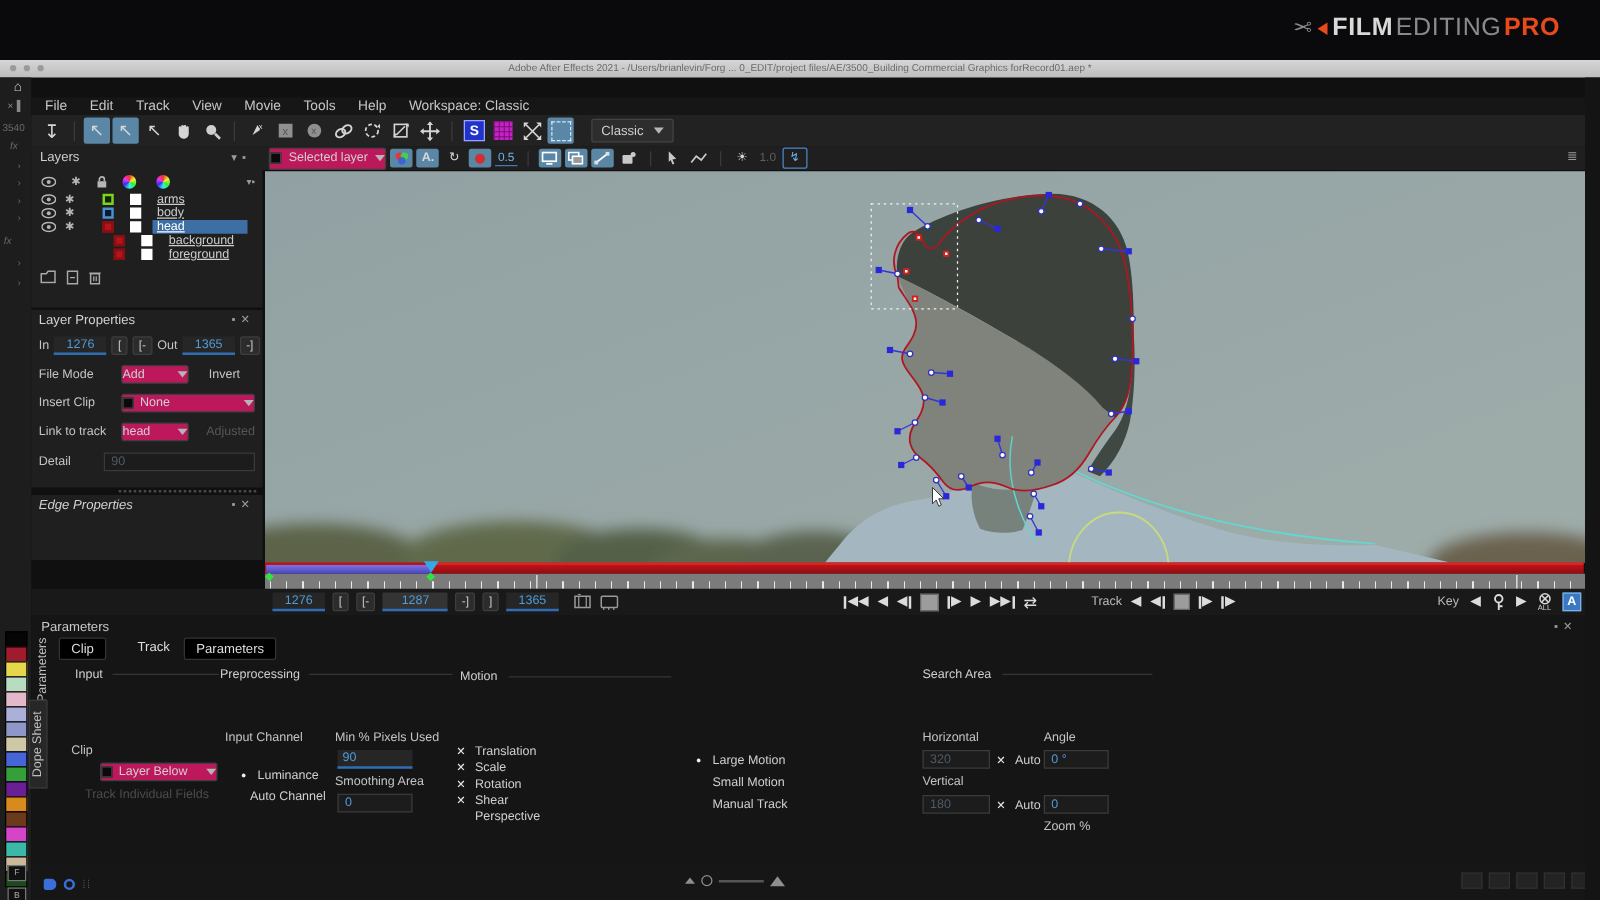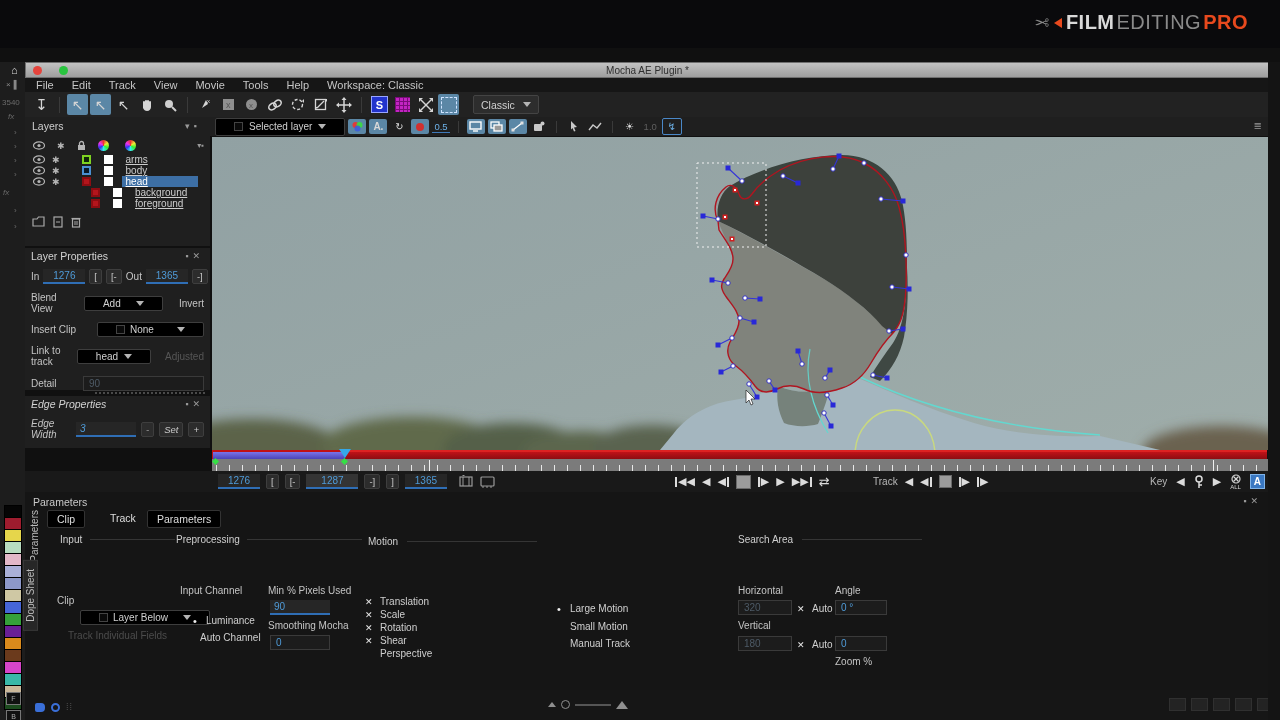--- a/index.html
+++ b/index.html
@@ -55,21 +55,21 @@
   
   .panel{background:#1f1f1f;box-sizing:border-box;}
   .phead{height:15px;display:flex;align-items:center;justify-content:space-between;padding:0 6px;font-size:10.5px;color:#d2d2d2;}
   .phead .ic{font-size:9px;color:#9a9a9a;letter-spacing:4px;}
   .lbl{color:#c4c4c4;font-size:10px;}
   .dim{color:#565656;font-size:10px;}
   .bfield{background:#262626;color:#4f9bd8;font-size:10px;text-align:center;border-bottom:2px solid #2f6eb5;padding:1px 4px;min-width:34px;}
   .gfield{background:#1c1c1c;border:1px solid #3a3a3a;color:#4d5a66;font-size:10px;padding:1px 5px;}
   .bluein{color:#4f9bd8 !important;}
   .btn{background:#2c2c2c;border:1px solid #3e3e3e;color:#c9c9c9;font-size:9.5px;border-radius:2px;padding:0 4px;line-height:13px;}
-  .drop{background:#000000;border:1px solid #3e3e3e;border-radius:2px;display:flex;align-items:center;gap:6px;padding:1px 18px;font-size:10px;color:#d0d0d0;}
+  .drop{background:#be185d;border:1px solid #3e3e3e;border-radius:2px;display:flex;align-items:center;gap:6px;padding:1px 0;font-size:10px;color:#d0d0d0;}
   .drop .sw{width:7px;height:7px;background:#0a0a0a;border:1px solid #444;}
   .row{display:flex;align-items:center;}
   
   #layers-panel{left:25px;top:136px;width:185px;height:110px;}
   #lp-headicons{display:flex;gap:12px;padding:4px 0 3px 8px;color:#b5b5b5;align-items:center;}
   .cwheel{width:11px;height:11px;border-radius:50%;background:conic-gradient(#e33,#ee3,#3e3,#3ee,#33e,#e3e,#e33);}
   .lrow{display:flex;align-items:center;height:11px;margin:0 0 0 8px;font-size:10px;gap:0;}
   .lrow .c1{width:19px;}
   .lsw{width:9px;height:9px;box-sizing:border-box;margin-right:13px;}
   .lsw.green{border:2px solid #7ed321;background:#10250a;}
@@ -146,20 +146,28 @@
   <div class="abs" id="top-band">
     <div class="abs" id="logo">
       <span class="scissors">✂</span>
       <span class="tri"></span>
       <span class="film">FILM</span>
       <span class="editing">EDITING</span>
       <span class="pro">PRO</span>
     </div>
   </div>
 
+  <div class="abs" id="ae-bar">
+    <div class="dots">
+        <div class="dot"></div>
+        <div class="dot"></div>
+        <div class="dot"></div>
+      </div>
+    <div id="ae-title">Adobe After Effects 2021 - /Users/brianlevin/Forg ... 0_EDIT/project files/AE/3500_Building Commercial Graphics forRecord01.aep *</div>
+  </div>
 
   <div class="abs" id="left-strip">
     <span class="t" style="top:36px;">3540</span>
     <span class="t" style="top:50px;left:8px;font-style:italic;">fx</span>
     <span class="t" style="top:66px;left:14px;">›</span>
       <span class="t" style="top:80px;left:14px;">›</span>
     <span class="t" style="top:94px;left:14px;">›</span>
       <span class="t" style="top:108px;left:14px;">›</span>
     <span class="t" style="top:126px;left:3px;font-style:italic;">fx</span>
     <span class="t" style="top:144px;left:14px;">›</span>
@@ -180,25 +188,20 @@
     <div class="swcol" style="top:587px;background:#6b3a1c;"></div>
     <div class="swcol" style="top:599px;background:#d645c8;"></div>
     <div class="swcol" style="top:611px;background:#3ab8a8;"></div>
     <div class="swcol" style="top:623px;background:#cbb89a;"></div>
     <div class="swcol" style="top:635px;background:#1c4a1e;"></div>
     <div class="fbbox" style="top:630px;">F</div>
     <div class="fbbox" style="top:648px;">B</div>
   </div>
 
   <div class="abs" style="left:11px;top:64px;font-size:11px;color:#cfcfcf;z-index:3;">⌂</div>
-  <div class="abs" id="mocha-title">
-    <div class="tl red"></div>
-    <div class="tl grn"></div>
-    <div class="txt">Mocha AE Plugin *</div>
-  </div>
 
   <div class="abs" id="menu-mini">×▐</div>
   <div class="abs" id="menubar">
     <span>File</span>
     <span>Edit</span>
     <span>Track</span>
     <span>View</span>
     <span>Movie</span>
     <span>Tools</span>
     <span>Help</span>
@@ -444,21 +447,21 @@
       <span class="lbl">In</span>
       <span class="bfield">1276</span>
       <span class="btn">[</span>
       <span class="btn">[-</span>
       <span class="lbl">Out</span>
       <span class="bfield">1365</span>
       <span class="btn">-]</span>
       <span class="btn">]</span>
     </div>
     <div class="pr" style="margin-top:8px;">
-      <span class="lbl" style="width:62px;">Blend View</span>
+      <span class="lbl" style="width:62px;">File Mode</span>
       <div class="drop" style="width:52px;justify-content:space-between;">
         <span>Add</span>
           <span class="caret"></span>
       </div>
       <span class="lbl" style="margin-left:12px;">Invert</span>
     </div>
     <div class="pr" style="margin-top:8px;">
       <span class="lbl" style="width:62px;">Insert Clip</span>
       <div class="drop" style="flex:1;justify-content:space-between;">
         <span style="display:flex;align-items:center;gap:5px;">
@@ -479,27 +482,20 @@
     <div class="pr" style="margin-top:9px;">
       <span class="lbl" style="width:48px;">Detail</span>
       <span class="gfield" style="flex:1;">90</span>
     </div>
   </div>
 
   <div class="abs panel" id="edge-panel">
     <div class="phead">
       <span>Edge Properties</span>
       <span class="ic"><span>▪</span><span>✕</span></span>
-    </div>
-    <div class="row" style="margin:7px 6px 0 6px;gap:5px;">
-      <span class="lbl">Edge Width</span>
-      <span class="bfield" style="min-width:52px;text-align:left;">3</span>
-      <span class="btn">-</span>
-      <span class="btn">Set</span>
-      <span class="btn">+</span>
     </div>
   </div>
 
   <div class="abs" id="viewer">
     <svg width="1056" height="313" viewBox="0 0 1056 313">
       <defs>
           <filter id="blur6" x="-30%" y="-30%" width="160%" height="160%">
             <feGaussianBlur stdDeviation="6"></feGaussianBlur>
           </filter>
         </defs>
@@ -752,21 +748,21 @@
     <div class="pradio" style="position:absolute;left:168px;top:120px;">
       <span class="mk">•</span>
         <span>Luminance</span>
     </div>
     <div class="pradio" style="position:absolute;left:175px;top:137px;text-align:center;">
       <span>Auto Channel</span>
     </div>
 
     <span class="lbl" style="position:absolute;left:243px;top:93px;">Min % Pixels Used</span>
     <span class="bfield" style="position:absolute;left:245px;top:108px;width:52px;text-align:left;">90</span>
-    <span class="lbl" style="position:absolute;left:243px;top:128px;">Smoothing Mocha</span>
+    <span class="lbl" style="position:absolute;left:243px;top:128px;">Smoothing Area</span>
     <span class="gfield bluein" style="position:absolute;left:245px;top:143px;width:48px;">0</span>
 
     <div class="pcheck" style="position:absolute;left:340px;top:103px;">
       <span class="mk">✕</span>
         <span>Translation</span>
     </div>
     <div class="pcheck" style="position:absolute;left:340px;top:116px;">
       <span class="mk">✕</span>
         <span>Scale</span>
     </div>

